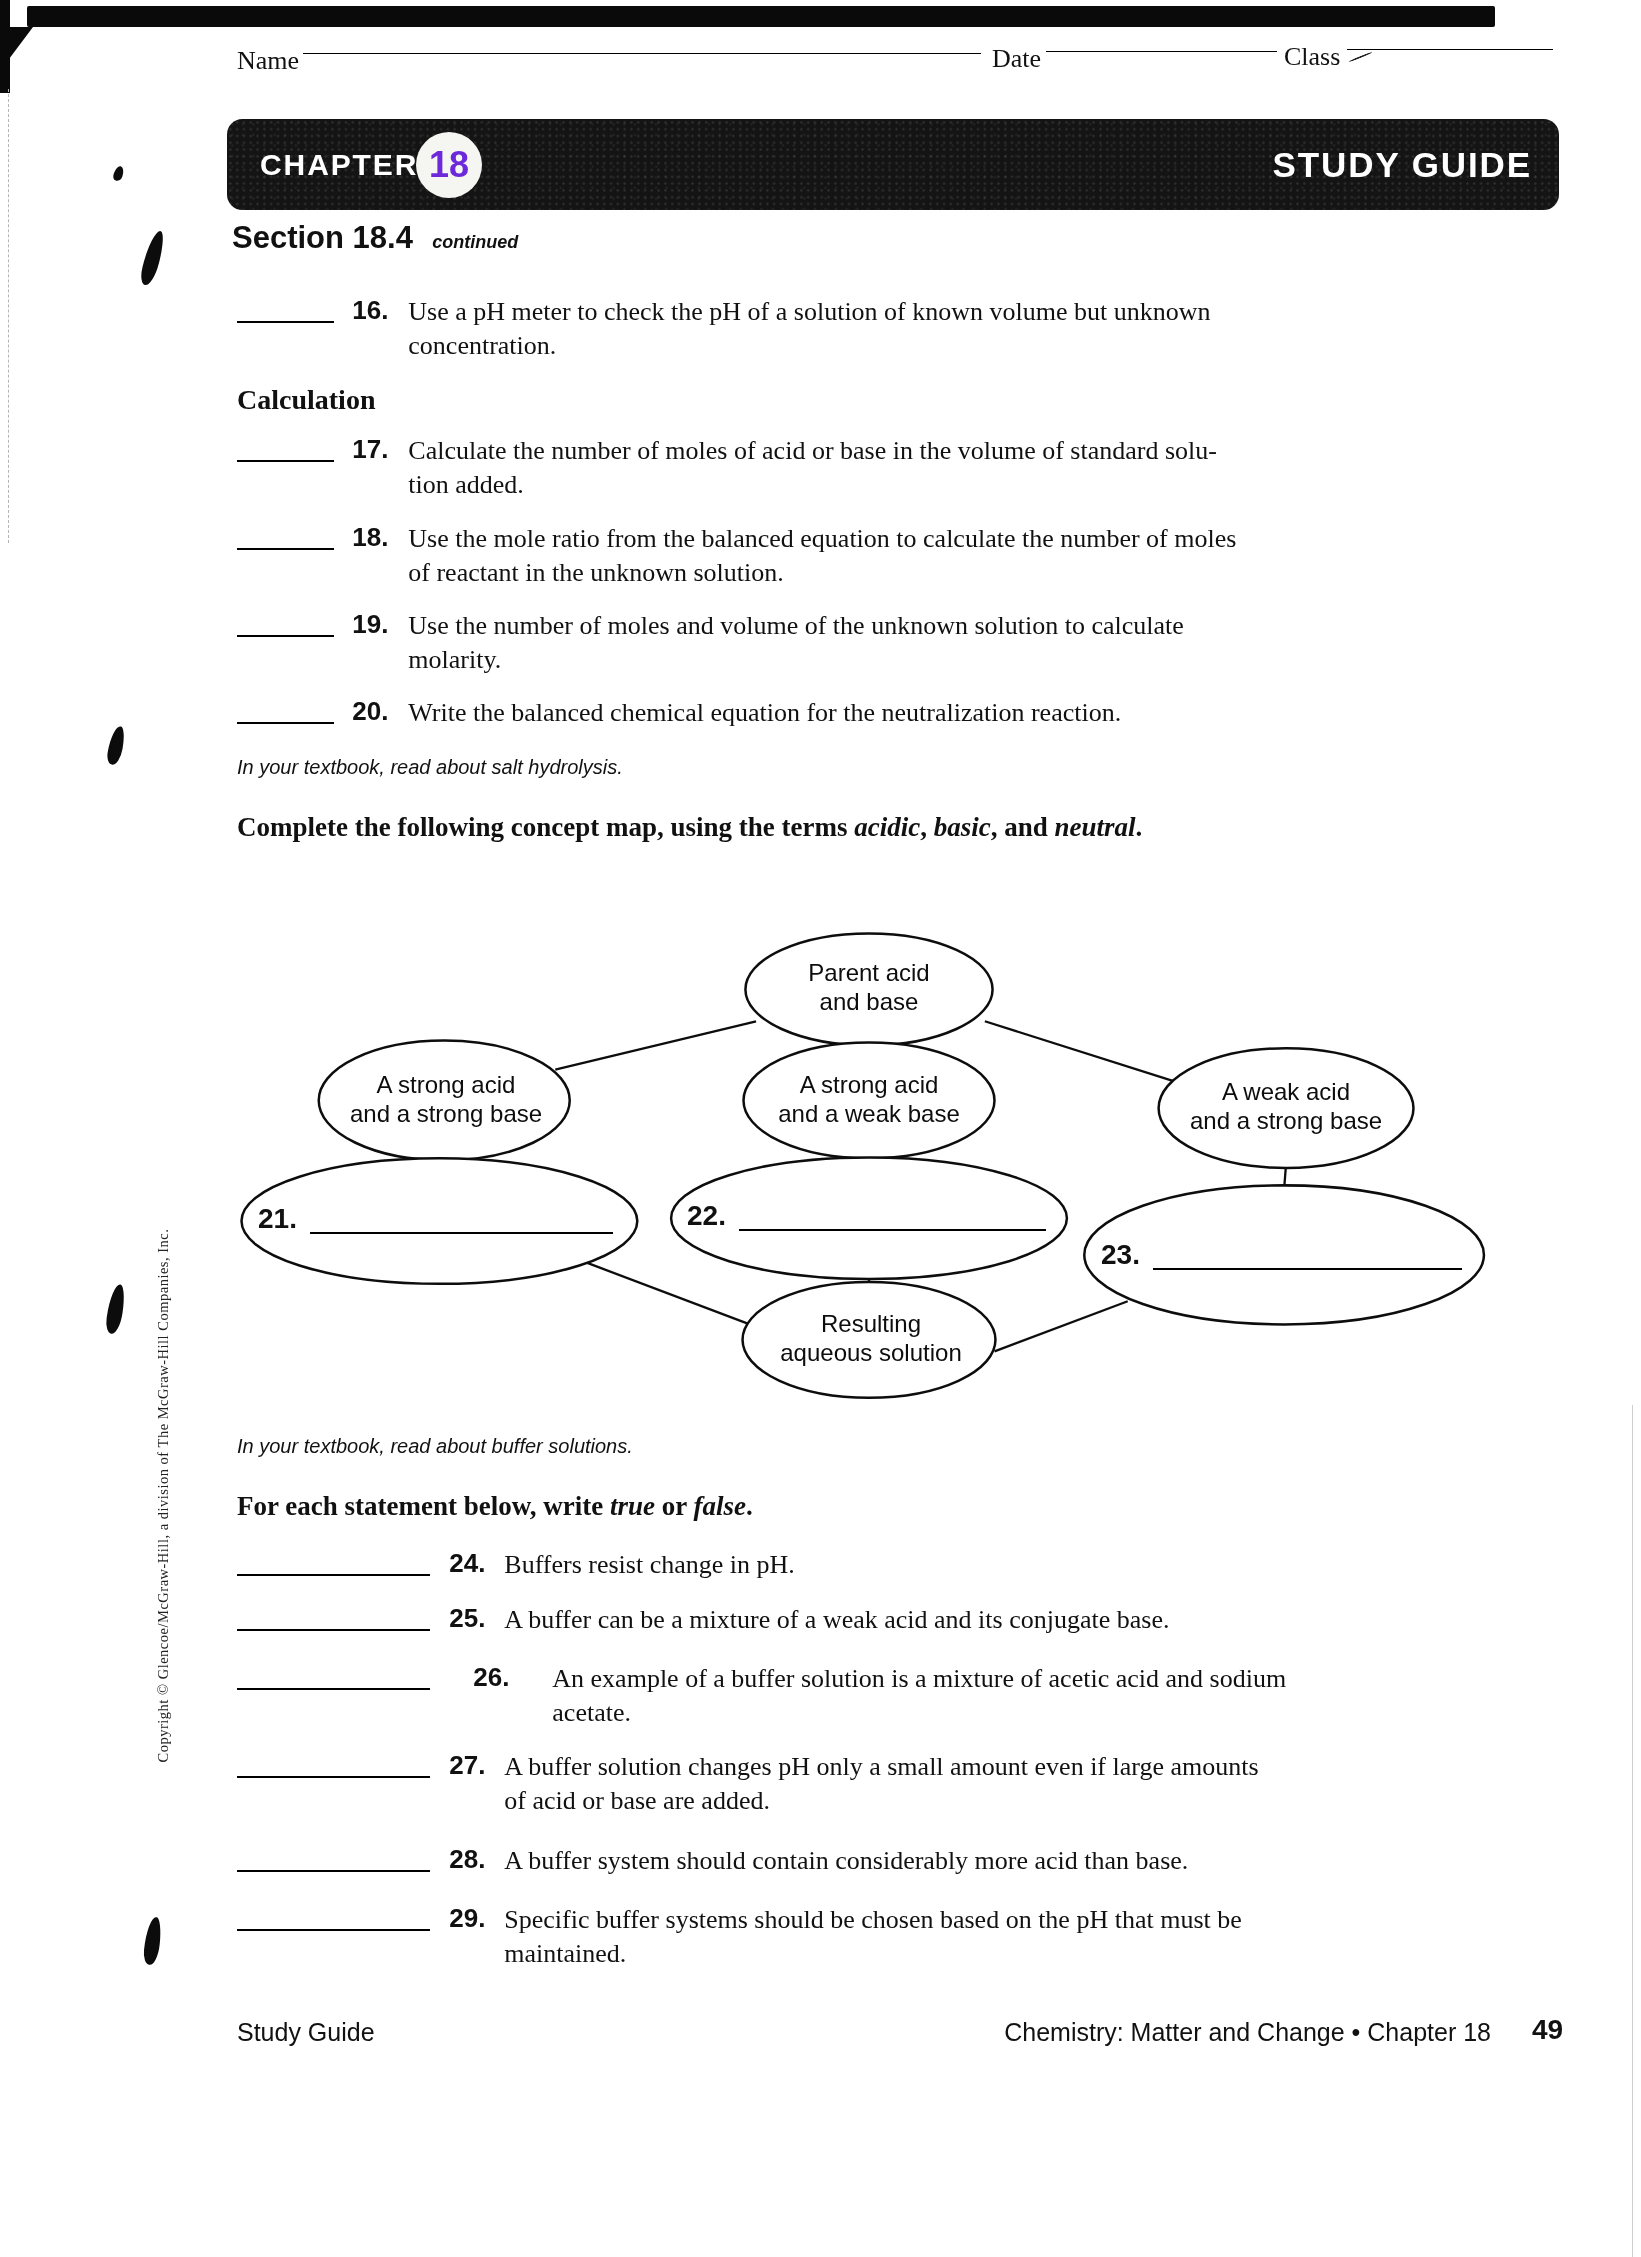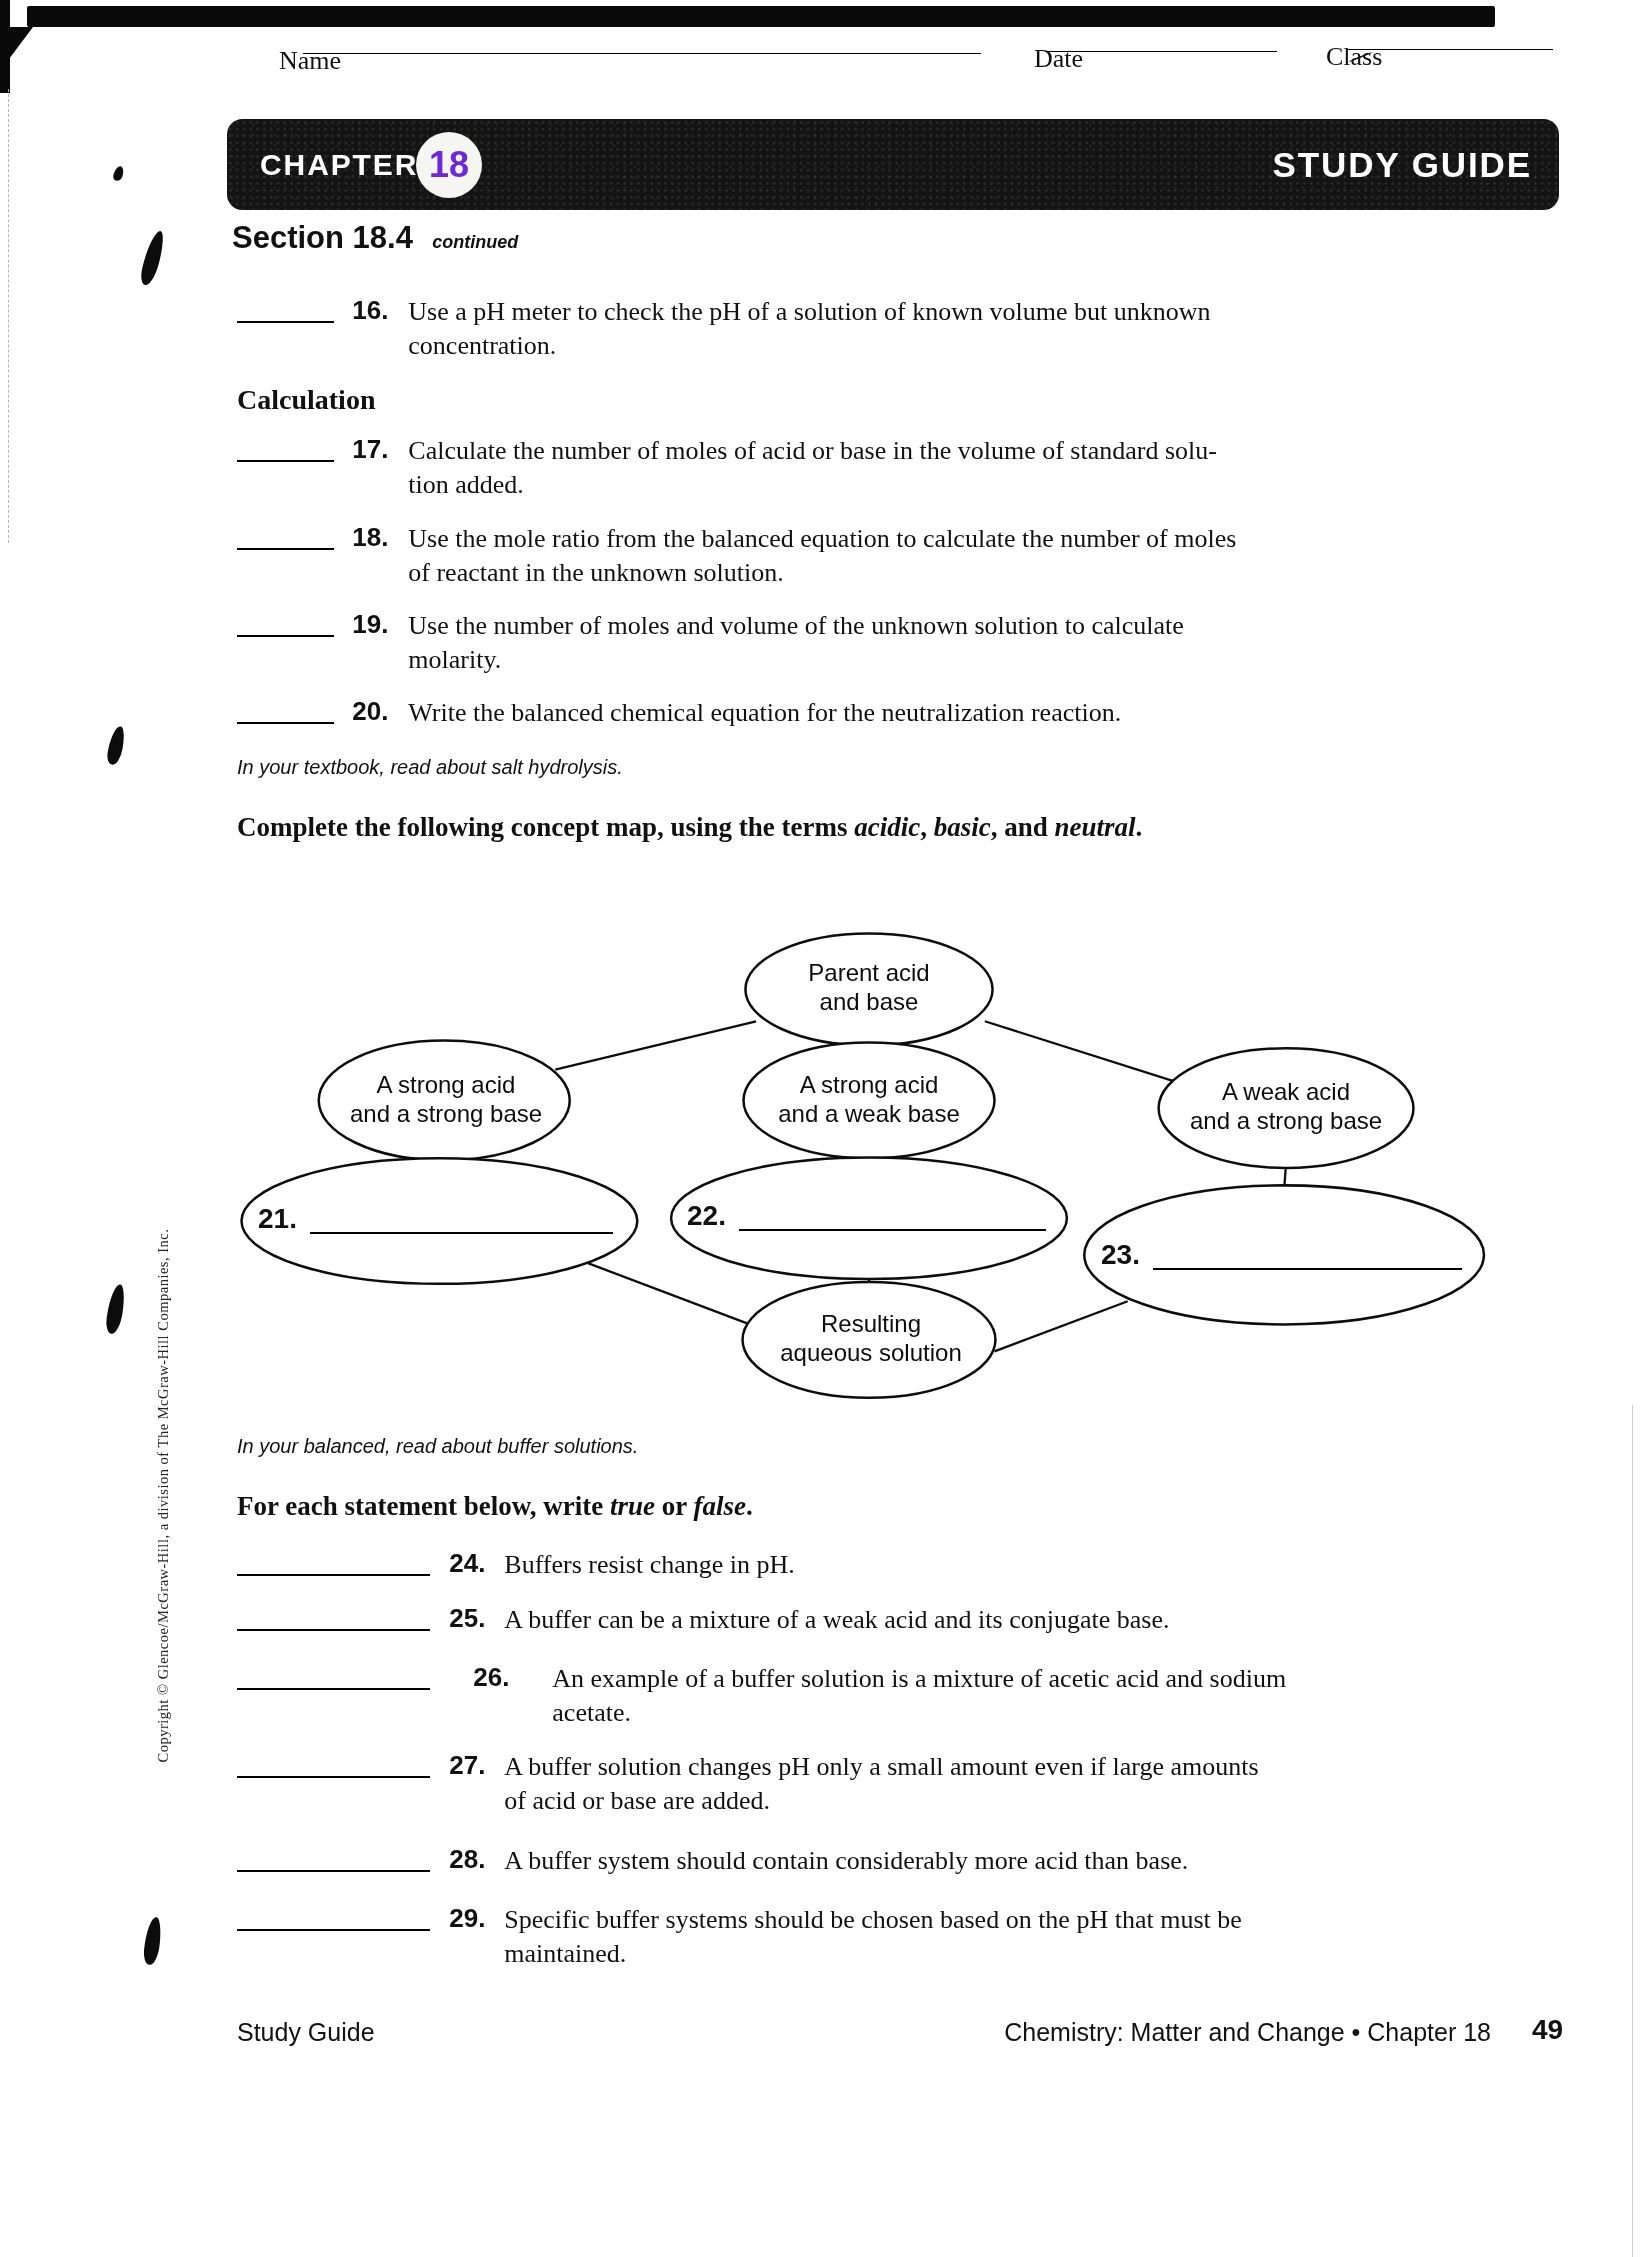--- a/index.html
+++ b/index.html
@@ -11,21 +11,21 @@
   .scan-leftedge{position:absolute;left:0;top:0;width:9.7px;height:93px;background:#0a0a0a;}
   .scan-wedge{position:absolute;left:0;top:27px;width:0;height:0;border-top:44px solid #0a0a0a;border-right:33px solid transparent;}
   .scan-dash-left{position:absolute;left:7.7px;top:89px;height:454px;border-left:1.9px dashed #b5b5b5;}
   .scan-line-right{position:absolute;left:1632px;top:1405px;height:853px;border-left:1.9px solid #cfcfcf;}
   .blob{position:absolute;background:#0c0c0c;border-radius:60% 40% 55% 45%/70% 55% 45% 30%;}
   .blob.small{border-radius:50% 50% 60% 40%/60% 60% 40% 40%;}
   .squiggle{position:absolute;width:25px;border-top:2.9px solid #222;transform:rotate(-22deg);border-radius:50%;}
 
   
   .hline{position:absolute;border-bottom:1.9px solid #000;}
-  .hdr-label{position:absolute;font-size:26px;margin-left:42px;}
+  .hdr-label{position:absolute;font-size:26px;}
 
   
   .banner{position:absolute;left:227px;top:119px;width:1332px;height:91px;border-radius:15.4px;
           background-color:#141414;
           background-image:radial-gradient(rgba(255,255,255,.10) 1px,transparent 1.5px),
                            radial-gradient(rgba(255,255,255,.06) 1px,transparent 1.5px);
           background-size:6.8px 6.8px,10.6px 10.6px;}
   .banner .chapter{position:absolute;left:33px;top:50%;transform:translateY(-50%);
           font-family:"Liberation Sans",sans-serif;font-weight:bold;font-size:30px;color:#fff;letter-spacing:1.9px;}
   .banner .chapnum{position:absolute;left:189px;top:12.6px;width:66px;height:66px;background:#f5f5f2;border-radius:50%;
@@ -205,21 +205,21 @@
   </div>
   <div class="mblank" style="left:687px;top:1200px;width:359px;">
     <span class="mnum">22.</span>
     <span class="mline"></span>
   </div>
   <div class="mblank" style="left:1101px;top:1239px;width:361px;">
     <span class="mnum">23.</span>
     <span class="mline"></span>
   </div>
 
-  <div class="note-italic" style="top:1435px;">In your balanced, read about buffer solutions.</div>
+  <div class="note-italic" style="top:1435px;">In your textbook, read about buffer solutions.</div>
   <div class="inst" style="top:1491px;"><span>For each statement below, write </span><span class="it">true</span><span> or </span><span class="it">false</span><span>.</span></div>
 
   <div class="q" style="top:1548px;">
     <span class="blank long"></span>
     <span class="qnum b">24.</span>
     <div class="qtext">
       <div>Buffers resist change in pH.</div>
       <div></div>
     </div>
   </div>

